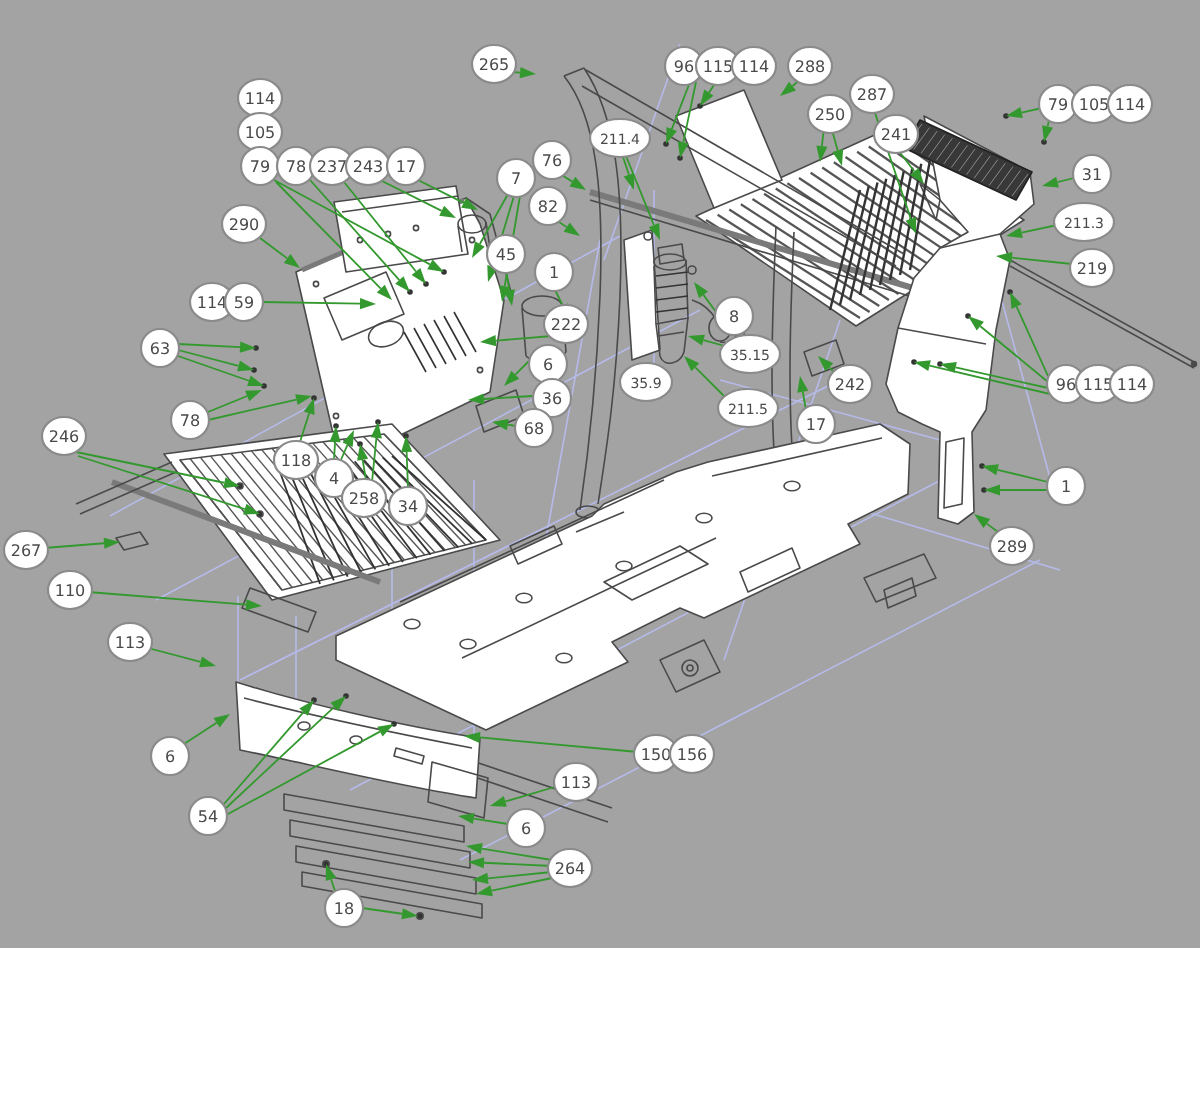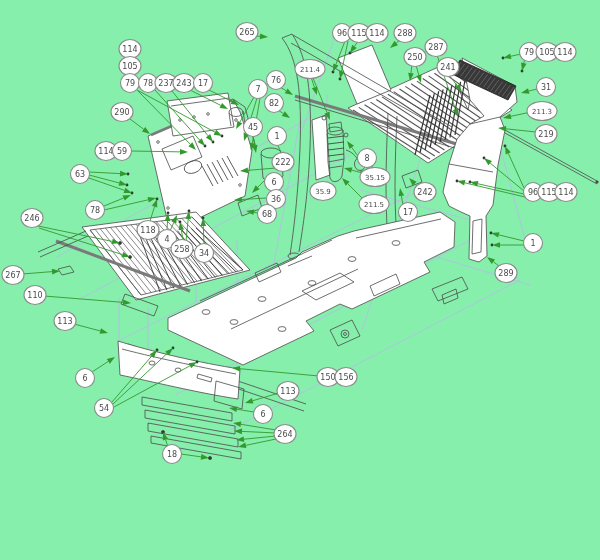--- a/index.html
+++ b/index.html
@@ -1,16 +1,16 @@
 <!DOCTYPE html>
 <html><head>
 <meta charset="utf-8">
 <style>
   html,body{margin:0;padding:0;background:#ffffff;}
-  .stage{position:relative;width:600px;height:560px;background:#86efac;overflow:hidden;
+  .stage{position:relative;width:600px;height:474px;background:#a3a3a3;overflow:hidden;
          font-family:"DejaVu Sans","Liberation Sans",sans-serif;}
   svg{display:block;}
   .balloon-text{font-family:"DejaVu Sans","Liberation Sans",sans-serif;fill:#4a4a4a;}
 </style>
 </head>
 <body>
 
 <div class="stage">
 <svg id="diagram-svg" width="600" height="560" viewBox="0 0 600 560">
 

